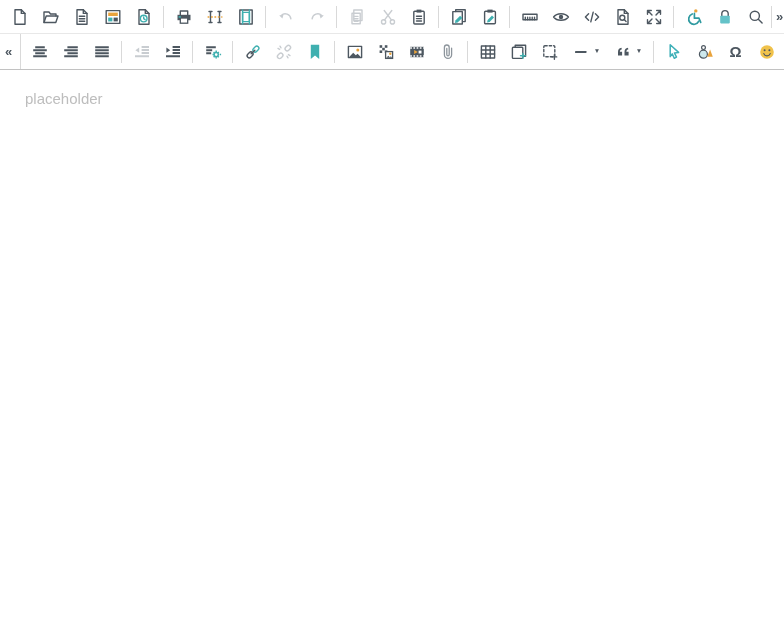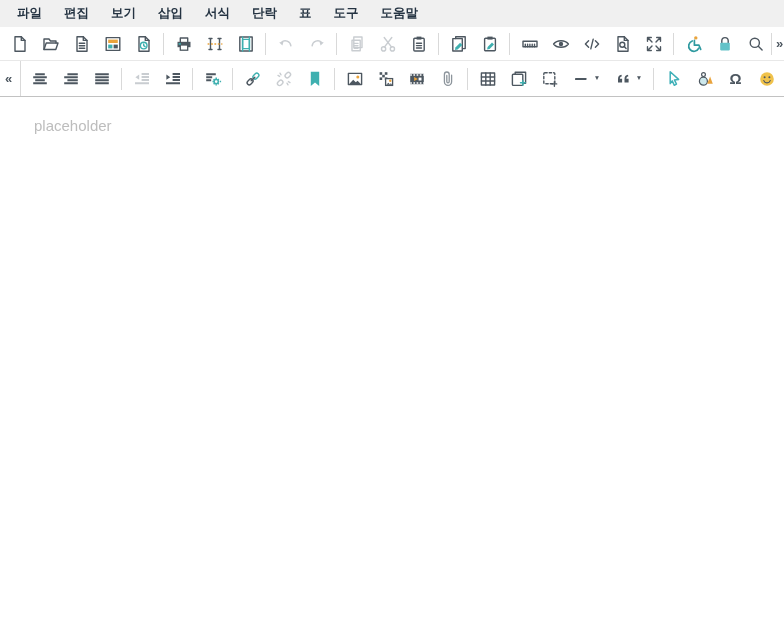--- a/index.html
+++ b/index.html
@@ -48,39 +48,28 @@
   .ftl{fill:#3fb0b0;stroke:none}
   .fo{fill:#e9a33c;stroke:none}
   .so{fill:none;stroke:#e9a33c;stroke-width:1.5}
   .sg{fill:none;stroke:#8d959c;stroke-width:1.3;stroke-linecap:round}
   .tb-btn.disabled{cursor:default;}
   .tb-btn.disabled .sd,.tb-btn.disabled .ln,.tb-btn.disabled .st{stroke:#c9cdd1}
   .tb-btn.disabled .fd,.tb-btn.disabled .ftl,.tb-btn.disabled .fo{fill:#c9cdd1}
   svg{display:block}
 
   
-  .canvas{flex:1;background:#fff;padding:20px 34px;outline:none;}
+  .canvas{flex:1;background:#fff;padding:20px 25px;outline:none;}
   .placeholder{color:#bdbdbd;font-size:15px;}
 </style>
 </head>
 <body>
 
 <div class="editor-shell">
 
-  <div class="menubar">
-    <span class="menu-item">파일</span>
-    <span class="menu-item">편집</span>
-    <span class="menu-item">보기</span>
-    <span class="menu-item">삽입</span>
-    <span class="menu-item">서식</span>
-    <span class="menu-item">단락</span>
-    <span class="menu-item">표</span>
-    <span class="menu-item">도구</span>
-    <span class="menu-item">도움말</span>
-  </div>
 
   <div class="toolbar">
 
     <div class="tb-row tb-row1">
       <button class="tb-btn">
         <svg width="20" height="20" viewBox="0 0 20 20">
             <path class="sd" d="M5 2.7h6.3L15 6.4v10.9H5z"></path>
             <path class="sd" d="M11.3 2.7v3.7H15"></path>
           </svg>
       </button>

